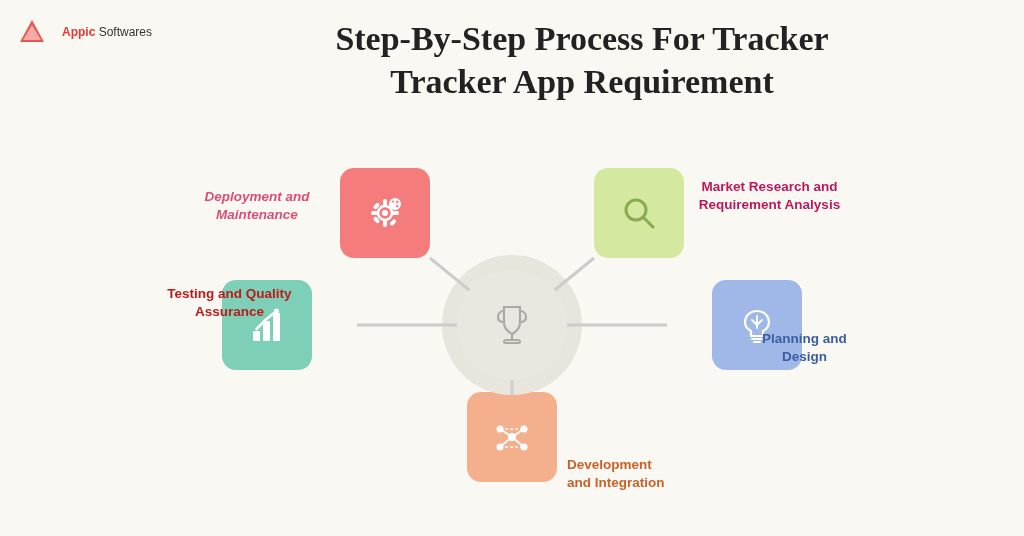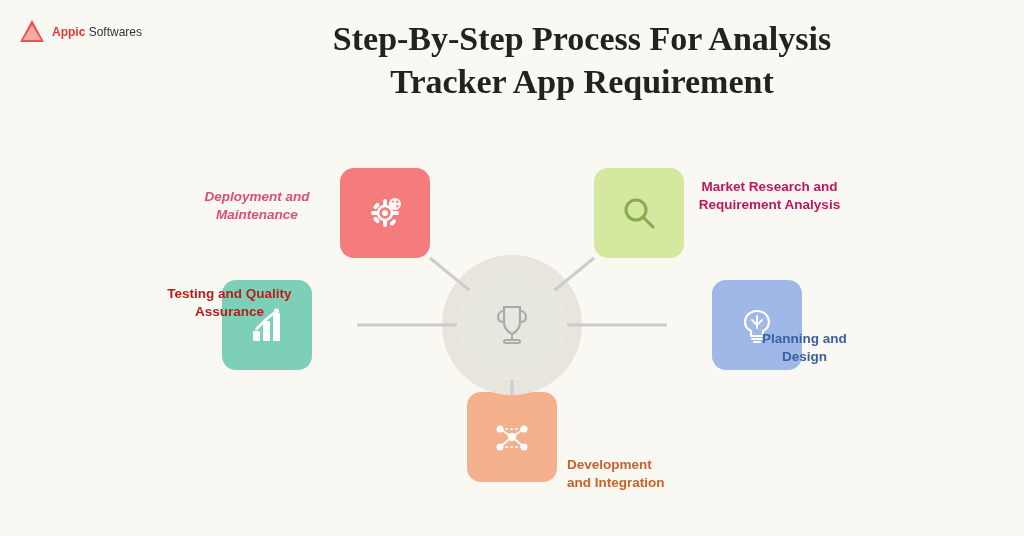--- a/index.html
+++ b/index.html
@@ -19,21 +19,21 @@
       position: relative;
     }
 
     
     .logo {
       position: absolute;
       top: 18px;
       left: 18px;
       display: flex;
       align-items: center;
-      gap: 6px;
+      gap: 16px;
     }
     .logo-icon {
       width: 28px;
       height: 28px;
     }
     .logo-text {
       font-family: Arial, sans-serif;
       font-size: 12px;
       color: #333;
       line-height: 1.2;
@@ -191,21 +191,21 @@
       <polygon points="14,2 2,24 26,24" fill="#e53935" opacity="0.85"></polygon>
       <polygon points="14,7 5,22 23,22" fill="white" opacity="0.5"></polygon>
     </svg>
     <div class="logo-text">
       <div><span>Appic</span> Softwares</div>
     </div>
   </div>
 
   <div class="title-area">
     <div class="main-title">
-      <div>Step-By-Step Process For Analysis</div>
+      <div>Step-By-Step Process For Tracker</div>
       <div>Tracker App Requirement</div>
     </div>
   </div>
 
   <div class="diagram">
 
     <svg width="700" height="370" style="position:absolute;top:0;left:0;z-index:1;">
 
       <circle cx="350" cy="185" r="70" fill="#e8e5dc"></circle>
 

